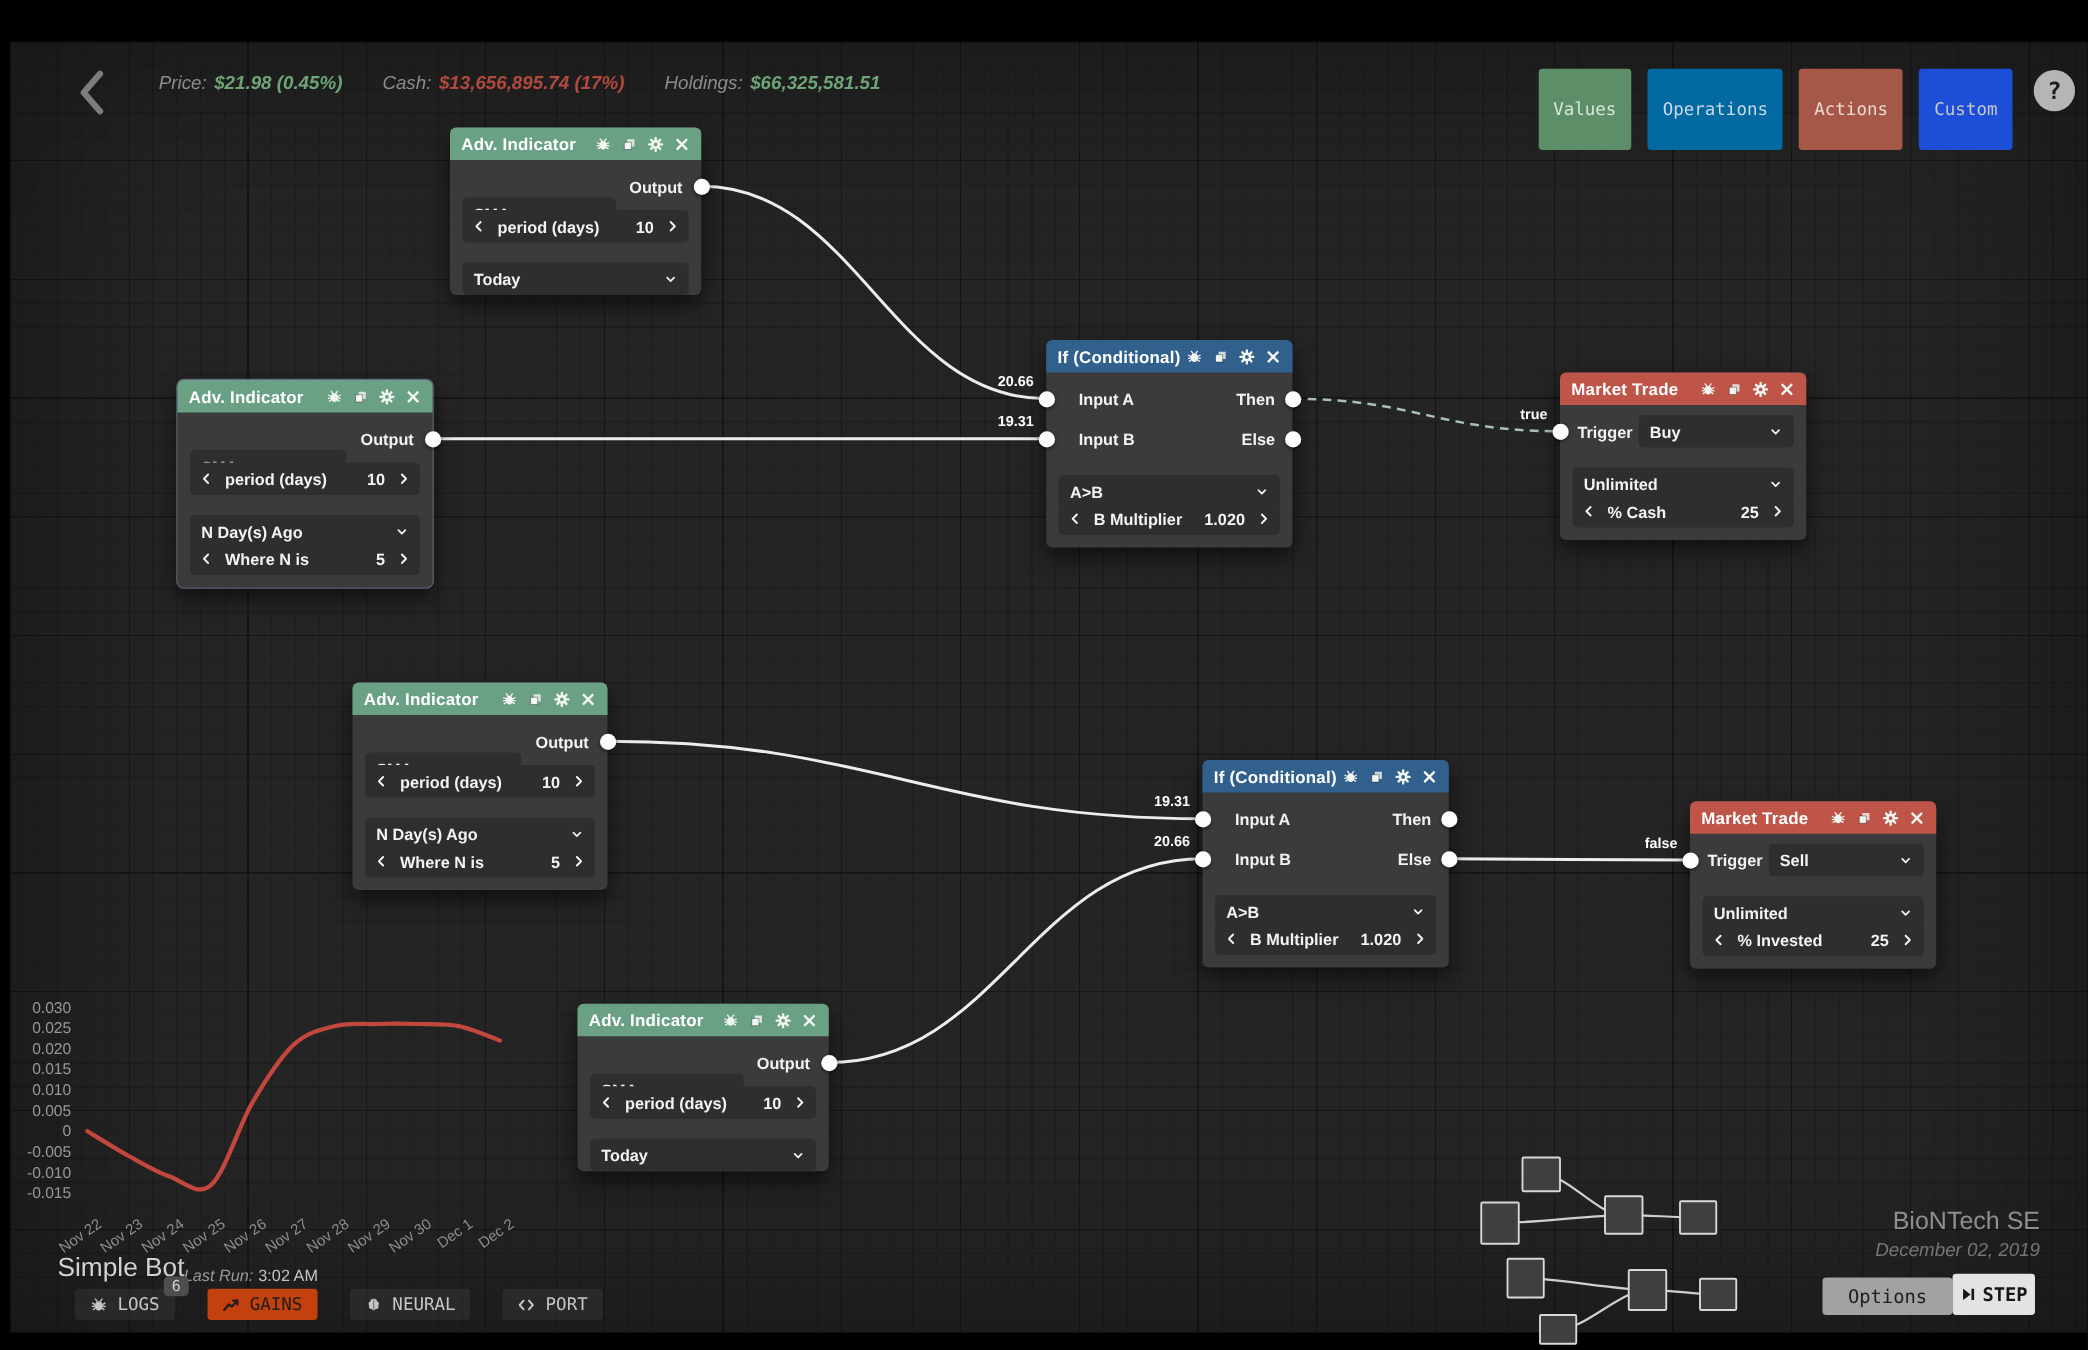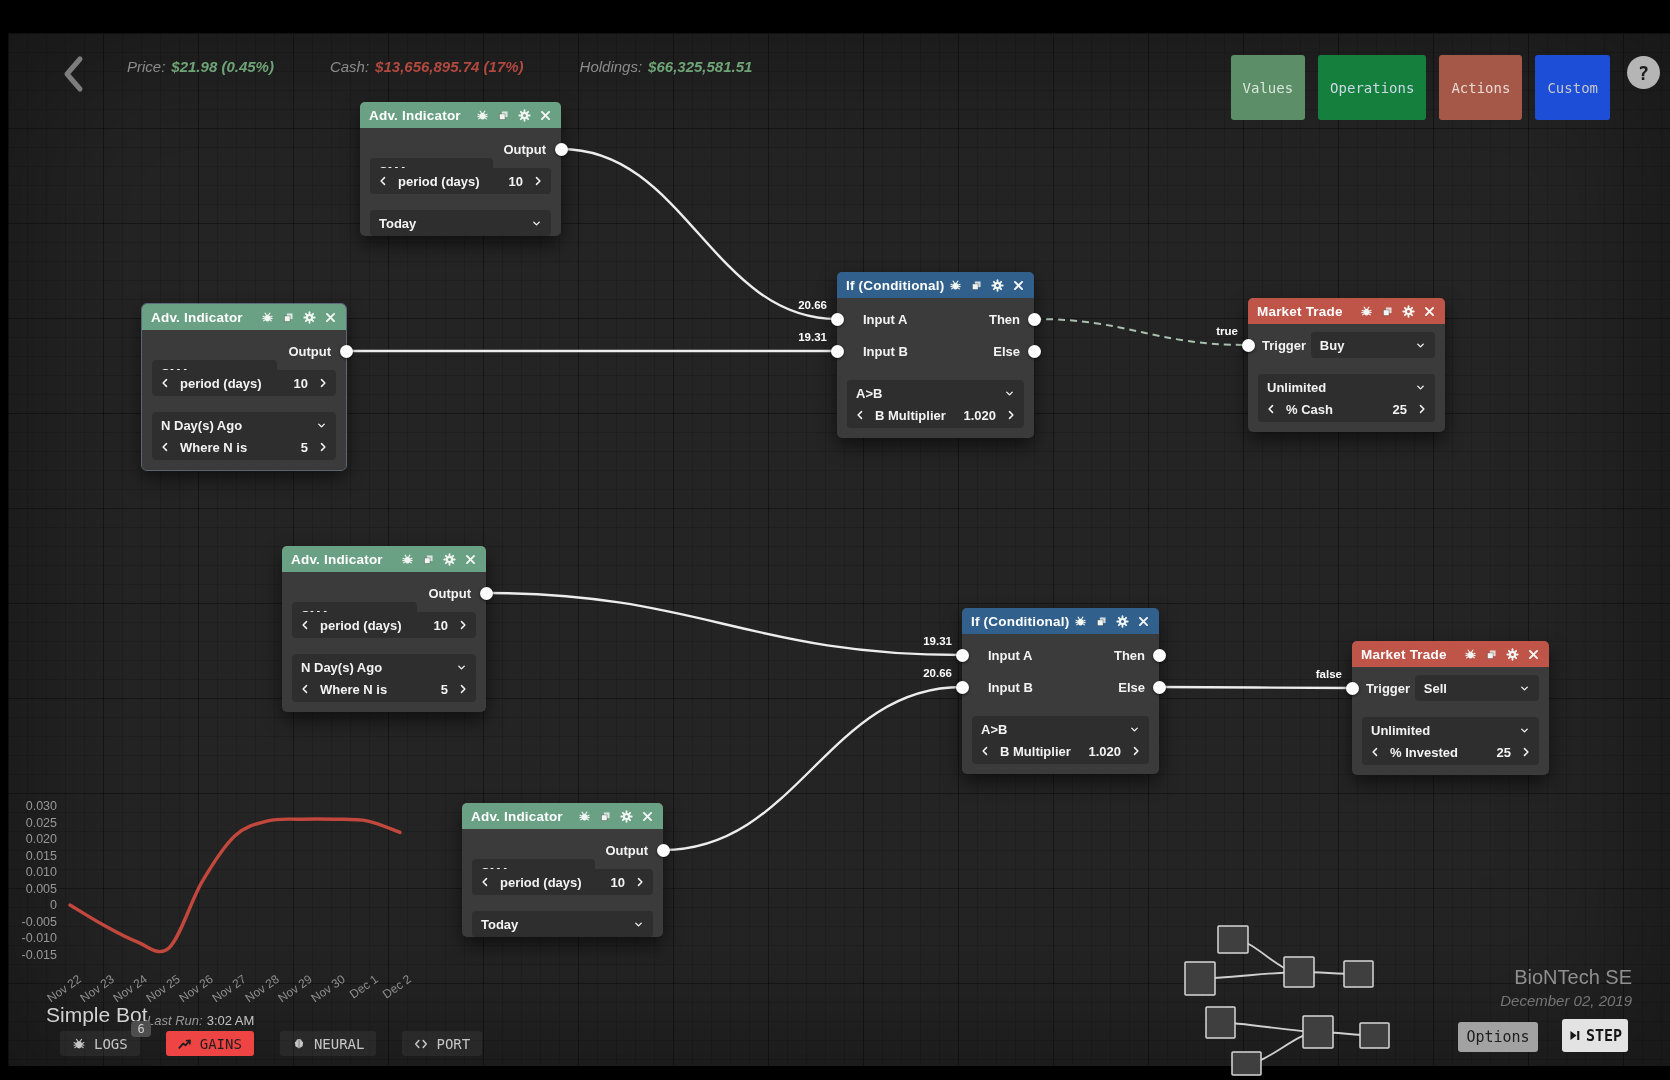--- a/index.html
+++ b/index.html
@@ -36,41 +36,41 @@
   .iolab{margin-left:16px;}
   .oolab{margin-left:auto;margin-right:4px;}
   .trlab{margin-left:4px;}
   .port{position:absolute;top:6.5px;width:13px;height:13px;border-radius:50%;background:#fdfdfd;
     box-shadow:0 1px 3px rgba(0,0,0,.6);}
   .port.pl{left:-16.5px;}
   .port.pr{right:-16.5px;}
   
   .ui{position:absolute;z-index:4;}
   #back{left:58px;top:52px;cursor:pointer;}
-  #stats{left:127px;top:58px;display:flex;gap:56px;font-style:italic;font-size:15px;color:#8c8c8c;}
+  #stats{left:127px;top:58px;display:flex;gap:32px;font-style:italic;font-size:15px;color:#8c8c8c;}
   #stats b{font-weight:bold;margin-left:6px;}
   #tabs{top:55px;right:60px;display:flex;gap:13px;font-family:"DejaVu Sans Mono",monospace;font-size:14px;}
   .tab{height:33px;padding:16px 12px;display:flex;align-items:center;border-radius:3px;cursor:pointer;}
   #help{top:56px;right:10px;width:33px;height:33px;border-radius:50%;background:#b5b5b5;color:#1c1c1c;
     display:flex;align-items:center;justify-content:center;font-family:"DejaVu Sans Mono",monospace;
     font-weight:bold;font-size:19px;cursor:pointer;}
   
   #botname{left:46px;top:1003px;font-size:21px;color:#d2d2d2;}
   #lastrun{left:147px;top:1013px;font-size:13px;color:#999;}
   #lastrun i{font-style:italic;}
   #lastrun b{font-weight:normal;color:#c4c4c4;margin-left:4px;}
   #fbtns{left:60px;top:1031px;display:flex;gap:26px;font-family:"DejaVu Sans Mono",monospace;font-size:14px;}
   .fbtn{position:relative;height:25px;padding:0 12px;display:flex;align-items:center;gap:8px;border-radius:3px;
     background:rgba(120,120,120,.14);color:#c6c6c6;cursor:pointer;white-space:nowrap;}
-  .fbtn.active{background:#ef4444;color:#1e1e1e;}
+  .fbtn.active{background:#c2410c;color:#1e1e1e;}
   .badge{position:absolute;top:-10px;right:-11px;background:#4e4e4e;color:#cfcfcf;font-size:12px;
     padding:1px 6px;border-radius:4px;}
   #company{right:38px;top:966px;font-size:20px;color:#8f8f8f;}
   #compdate{right:38px;top:992px;font-size:15px;font-style:italic;color:#757575;}
-  #options{left:1458px;top:1022px;width:80px;height:30px;background:#a2a2a2;border-radius:3px;
+  #options{left:1458px;top:1022px;width:104px;height:30px;background:#a2a2a2;border-radius:3px;
     display:flex;align-items:center;justify-content:center;font-family:"DejaVu Sans Mono",monospace;
     font-size:15px;color:#1e1e1e;cursor:pointer;}
   #step{left:1562px;top:1019px;width:66px;height:33px;background:#e3e3e3;border-radius:3px;
     display:flex;align-items:center;justify-content:center;gap:5px;font-family:"DejaVu Sans Mono",monospace;
     font-size:15px;font-weight:bold;color:#161616;cursor:pointer;}
   #topbar{position:absolute;left:0;top:0;width:100%;height:33px;background:#000;z-index:1;}
 </style>
 </head>
 <body>
 
@@ -707,21 +707,21 @@
 </div>
 <div class="ui" id="stats">
     <span><span>Price:</span><b style="color: rgb(111, 164, 119);">$21.98 (0.45%)</b></span>
     <span><span>Cash:</span><b style="color: rgb(178, 73, 63);">$13,656,895.74 (17%)</b></span>
     <span><span>Holdings:</span><b style="color: rgb(111, 164, 119);">$66,325,581.51</b></span>
   </div>
 <div class="ui" id="tabs">
     <div class="tab" style="background: rgb(92, 142, 104); color: rgb(217, 231, 220);">
       <span>Values</span>
     </div>
-    <div class="tab" style="background: #15803d; color: rgb(204, 217, 230); justify-content: center;">
+    <div class="tab" style="background: #0369a1; color: rgb(204, 217, 230); justify-content: center;">
       <span>Operations</span>
     </div>
     <div class="tab" style="background: rgb(166, 88, 72); color: rgb(236, 217, 211);">
       <span>Actions</span>
     </div>
     <div class="tab" style="background: #1d4ed8; color: rgb(200, 200, 200);">
       <span>Custom</span>
     </div>
   </div>
 <div class="ui" id="help">

